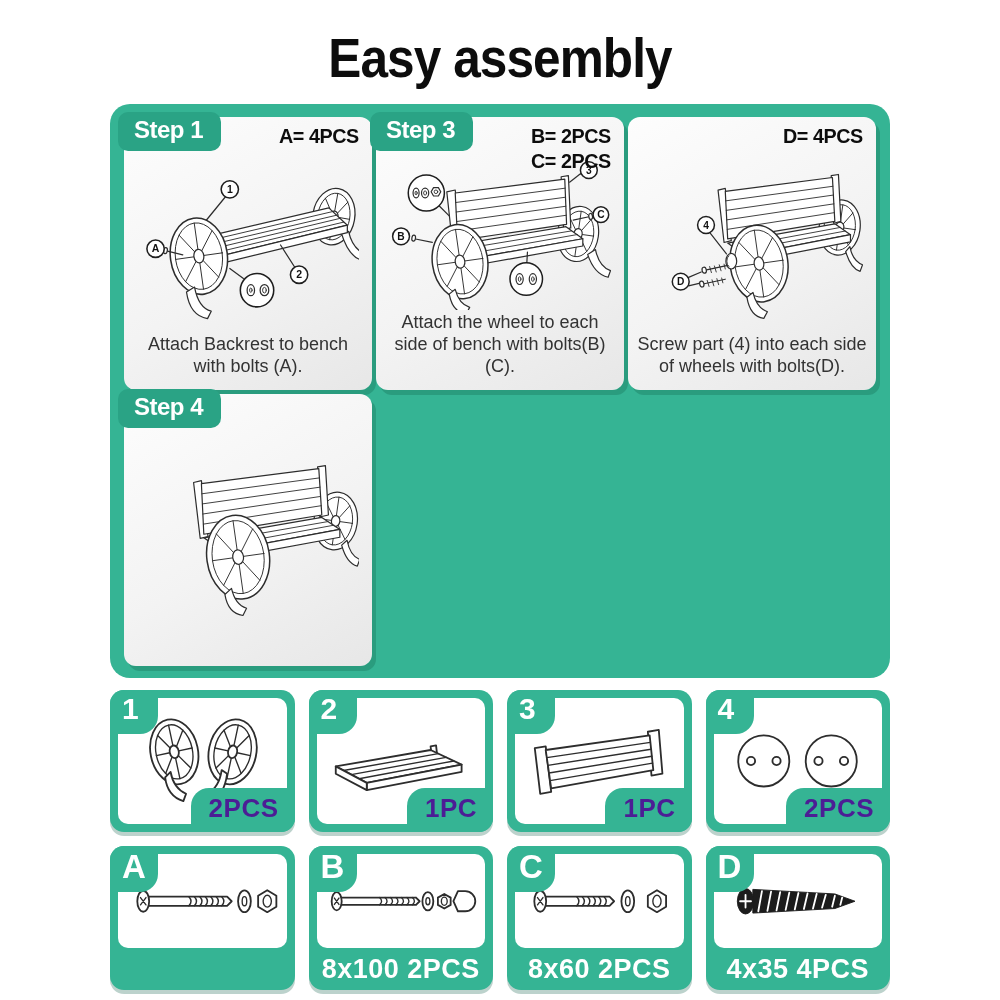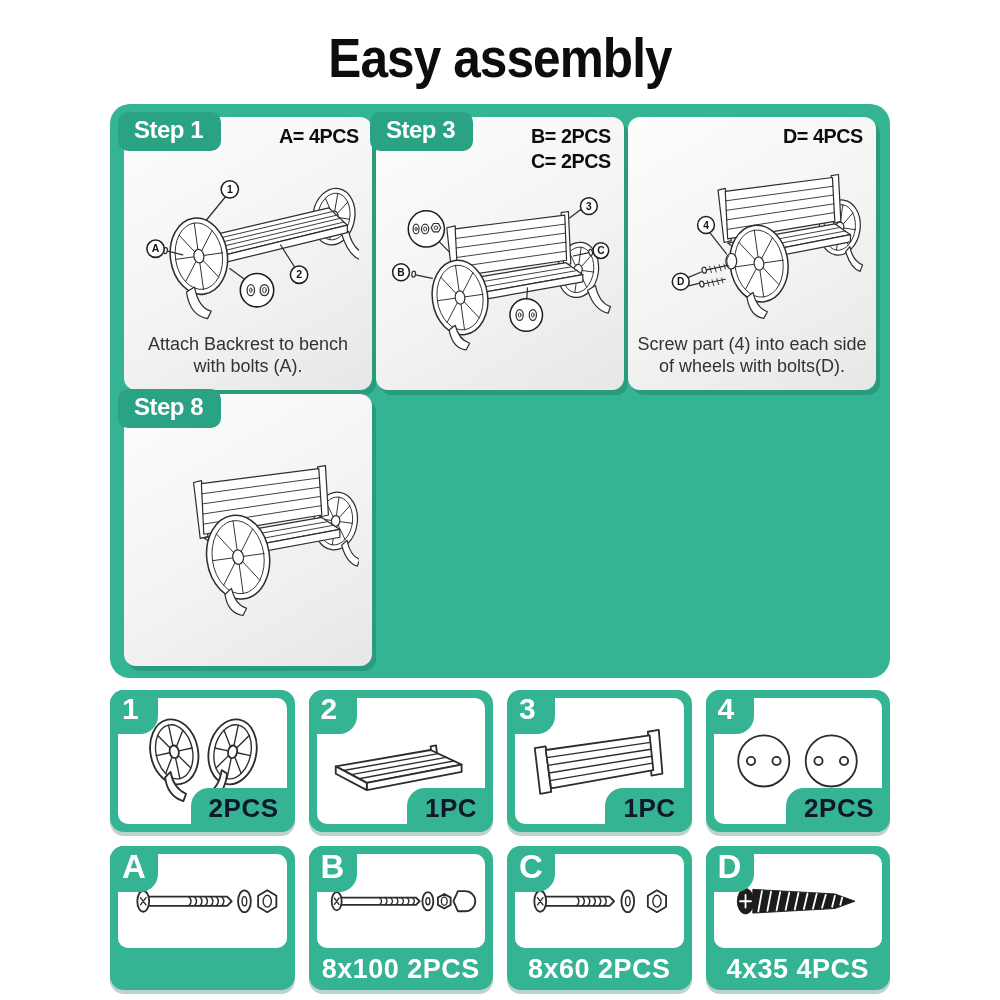--- a/index.html
+++ b/index.html
@@ -73,21 +73,21 @@
   .badge-num{
     position:absolute;top:0;left:0;z-index:2;width:48px;height:44px;
     background:var(--teal);color:#fff;font-weight:700;font-size:30px;
     border-radius:14px 2px 18px 2px;
     display:flex;align-items:flex-start;justify-content:flex-start;
     padding:2px 0 0 12px;box-sizing:border-box;
   }
   .hw .badge-num{font-size:33px;height:46px;}
   .badge-count{
     position:absolute;right:0;bottom:0;z-index:2;
-    background:var(--teal);color:#0f172a;font-weight:700;font-size:26px;letter-spacing:.5px;
+    background:var(--teal);color:#4c1d95;font-weight:700;font-size:26px;letter-spacing:.5px;
     padding:5px 16px 8px 18px;border-radius:18px 2px 14px 2px;
   }
   .hw-size{
     position:absolute;left:0;right:0;bottom:5px;text-align:center;z-index:2;
     color:#fff;font-weight:700;font-size:27px;letter-spacing:.5px;
   }
 
   
   .ln{fill:none;stroke:#2d2d2d;stroke-width:2;stroke-linecap:round;stroke-linejoin:round;}
   .ln15{fill:none;stroke:#2d2d2d;stroke-width:1.5;stroke-linecap:round;stroke-linejoin:round;}
@@ -226,20 +226,21 @@
           <g>
             <line class="ln" x1="230" y1="162" x2="229" y2="180"></line>
             <circle class="co" cx="228" cy="207" r="27"></circle>
             <ellipse class="fl" cx="217" cy="207" rx="6" ry="9"></ellipse>
               <ellipse class="ln15" cx="217" cy="207" rx="2.2" ry="3.8"></ellipse>
             <ellipse class="fl" cx="239" cy="207" rx="6" ry="9"></ellipse>
               <ellipse class="ln15" cx="239" cy="207" rx="2.2" ry="3.8"></ellipse>
           </g>
         </svg>
       </div>
+      <div class="step-caption narrow">Attach the wheel to each side of bench with bolts(B)(C).</div>
     </div>
 
     <div class="step-card">
       <div class="step-pcs">
         <div>D= 4PCS</div>
       </div>
       <div class="step-fig">
         <svg viewBox="0 0 370 258">
           <g transform="translate(330,106) rotate(8)">
             <ellipse class="fl" rx="34" ry="46"></ellipse>
@@ -286,21 +287,21 @@
             <ellipse class="fl" cx="101" cy="200" rx="3.5" ry="5" transform="rotate(-12 101 200)"></ellipse>
             <circle class="co" cx="66" cy="196" r="14"></circle>
               <text class="ct" x="66" y="202">D</text>
           </g>
         </svg>
       </div>
       <div class="step-caption narrow">Screw part (4) into each side of wheels with bolts(D).</div>
     </div>
 
     <div class="step-card no-caption">
-      <div class="step-tab">Step 8</div>
+      <div class="step-tab">Step 4</div>
       <div class="step-fig">
         <svg viewBox="0 0 370 262">
           <g transform="translate(330,104) rotate(8)">
             <ellipse class="fl" rx="36" ry="48"></ellipse>
               <ellipse class="ln15" rx="28" ry="40"></ellipse>
             <path class="ln15" d="M7,0 L28,0 M-7,0 L-28,0 M0,9 L0,40 M0,-9 L0,-40 M5,6.4 L19.8,28.3 M-5,6.4 L-19.8,28.3 M-5,-6.4 L-19.8,-28.3 M5,-6.4 L19.8,-28.3"></path>
             <ellipse class="fl" rx="7" ry="9"></ellipse>
           </g>
           <path class="fl" d="M340,144 C346,166 355,176 366,179 L370,168 C360,164 352,152 349,136 Z"></path>
           <g>

